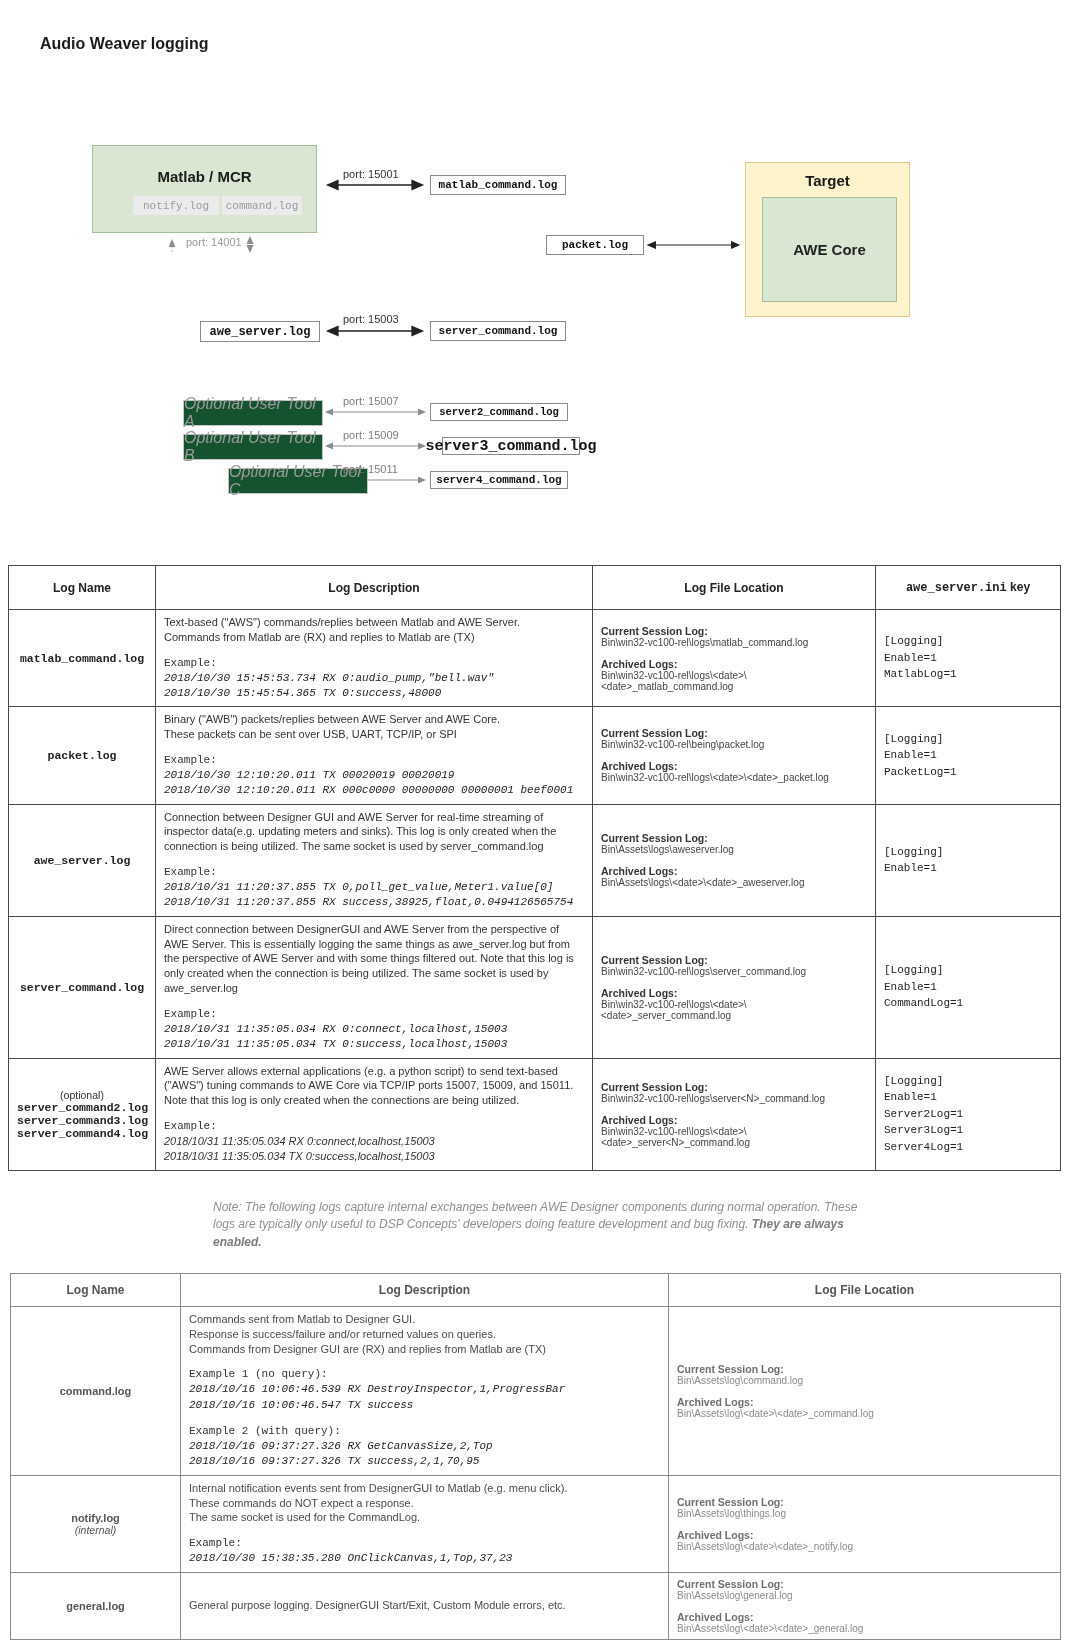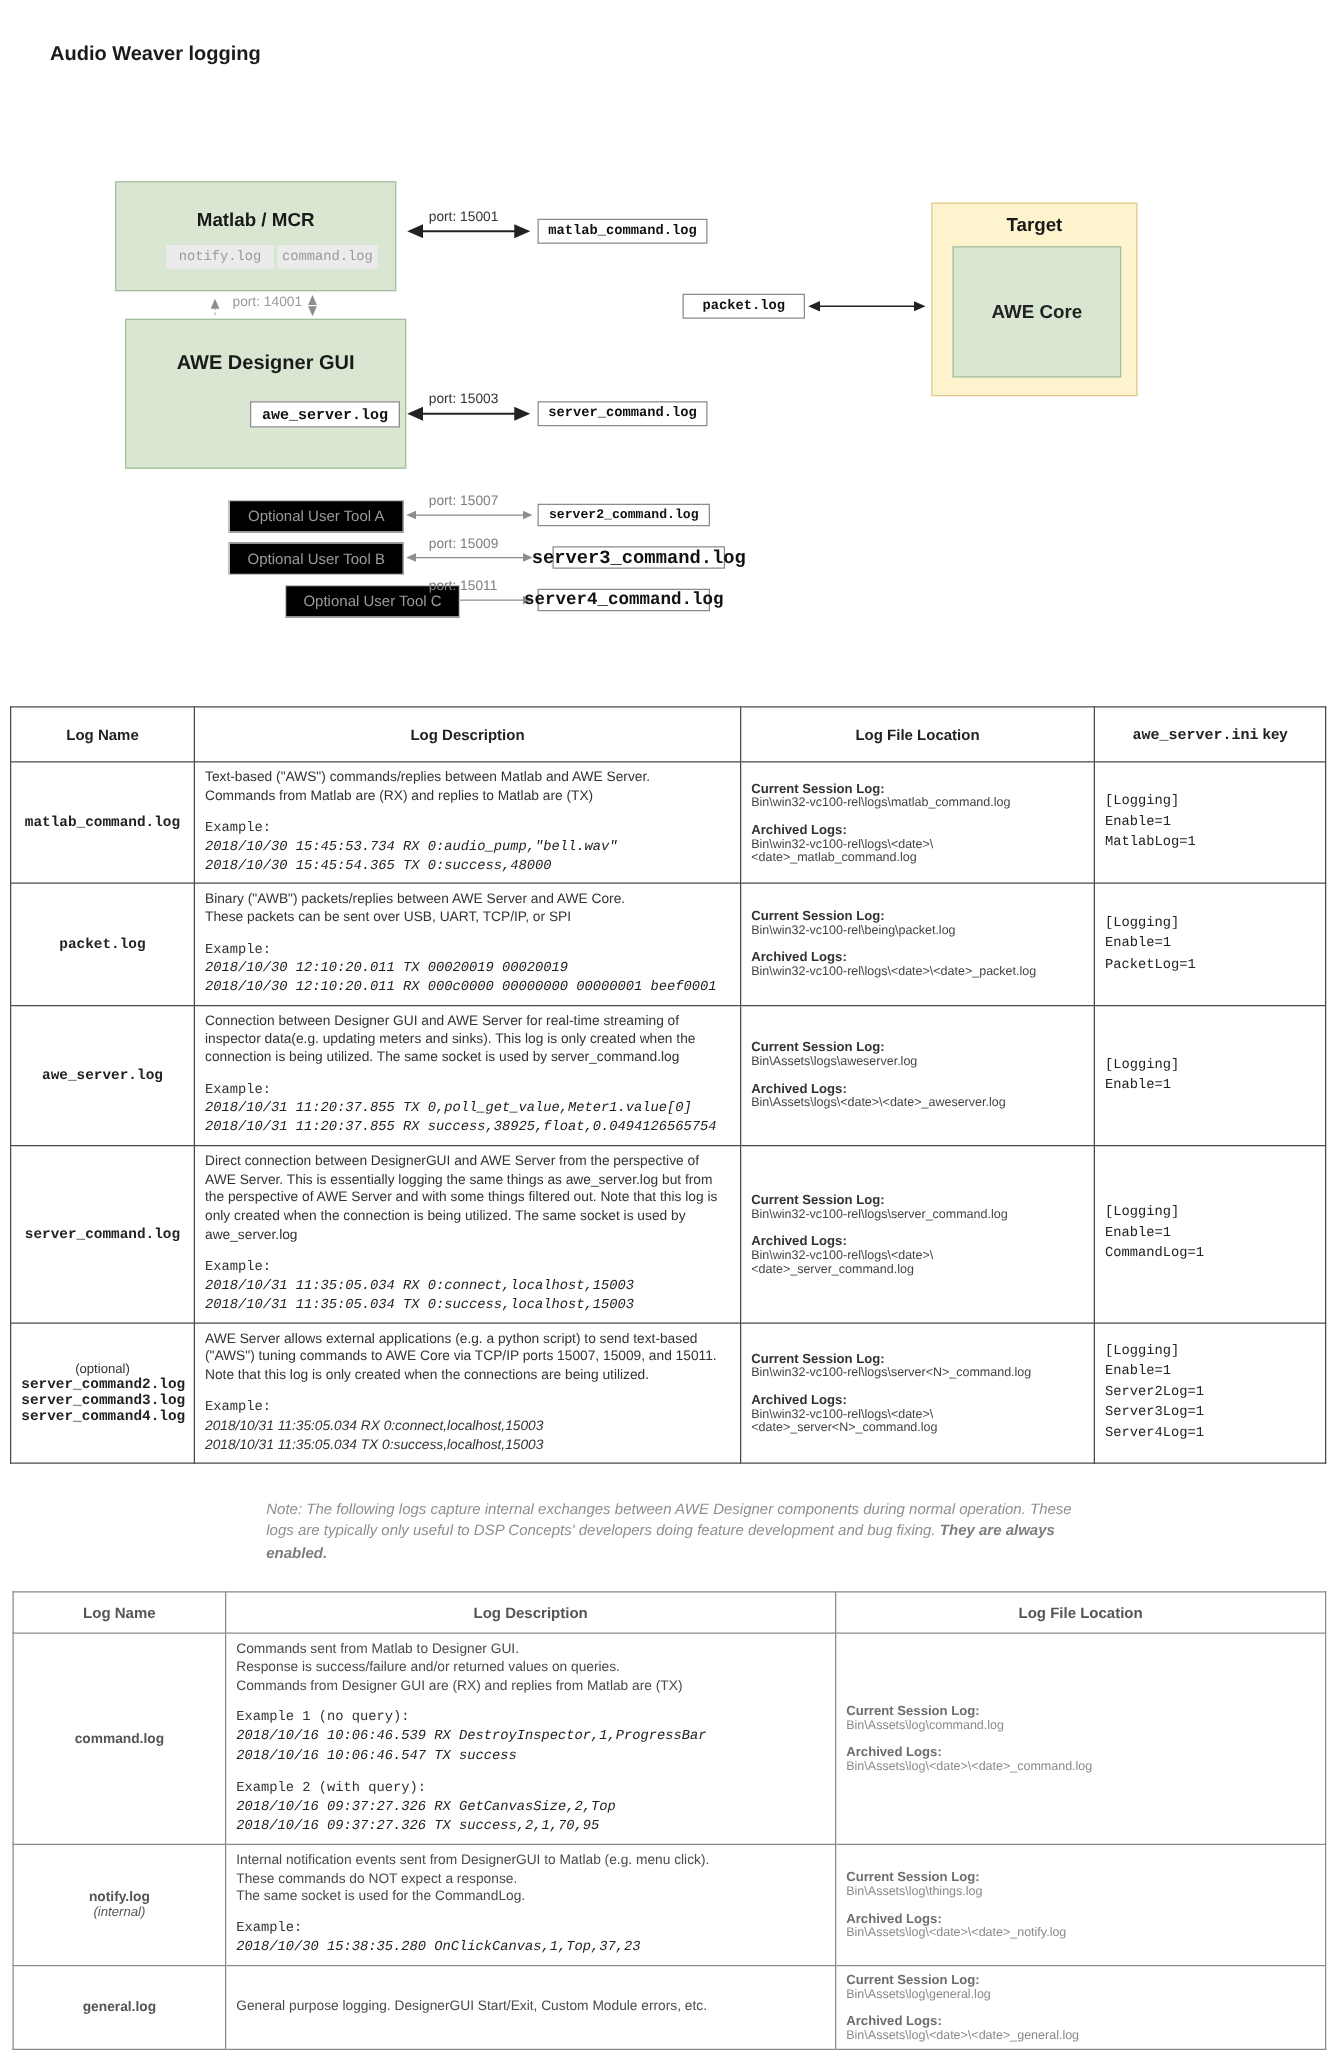--- a/index.html
+++ b/index.html
@@ -15,21 +15,21 @@
   #diagram { position:relative; width:1067px; height:545px; }
   #page-title { position:absolute; left:40px; top:35px; font-size:16px; font-weight:bold; color:#1a1a1a; }
   .gbox { position:absolute; background:#d9e7d2; border:1px solid #a4bd9c; }
   .gbox-title { position:absolute; width:100%; text-align:center; font-weight:bold; font-size:15px; color:#1a1a1a; }
   .ybox { position:absolute; background:#fdf3cd; border:1px solid #dfc98c; }
   .corebox { position:absolute; background:#d9e7d2; border:1px solid #a4bd9c; display:flex; align-items:center; justify-content:center; font-weight:bold; font-size:15px; }
   .logchip { position:absolute; background:#ebebeb; color:#9a9a9a; font-family:"Liberation Mono","DejaVu Sans Mono",monospace;
              font-size:11px; display:flex; align-items:center; justify-content:center; }
   .logbox { position:absolute; background:#fff; border:1px solid #8b8b8b; font-family:"Liberation Mono","DejaVu Sans Mono",monospace;
             font-weight:bold; font-size:11px; display:flex; align-items:center; justify-content:center; color:#111; }
-  .toolbox { position:absolute; background:#000000; border:1px solid #c4c4c4; color:#9b9b9b; font-size:12px;
+  .toolbox { position:absolute; background:#14532d; border:1px solid #c4c4c4; color:#9b9b9b; font-style:italic; font-size:16px;
              display:flex; align-items:center; justify-content:center; }
   .portlbl { position:absolute; font-size:11px; color:#333; }
   .portlbl.grey { color:#9a9a9a; }
   #arrow-layer { position:absolute; left:0; top:0; width:1067px; height:545px; pointer-events:none; }
 
   
   table { border-collapse:collapse; table-layout:fixed; }
   #table1 { margin:20px 0 0 8px; width:1052px; }
   #table1 th, #table1 td { border:1px solid #4a4a4a; }
   #table2 { margin:0 0 0 10px; width:1050px; }
@@ -77,31 +77,28 @@
     <line x1="327" y1="412" x2="424" y2="412" stroke="#8d8d8d" stroke-width="1" marker-start="url(#ag)" marker-end="url(#ag)"></line>
     <line x1="327" y1="446" x2="424" y2="446" stroke="#8d8d8d" stroke-width="1" marker-start="url(#ag)" marker-end="url(#ag)"></line>
     <line x1="327" y1="480" x2="424" y2="480" stroke="#8d8d8d" stroke-width="1" marker-start="url(#ag)" marker-end="url(#ag)"></line>
   </svg>
 
   <div class="logbox" style="left:430px; top:175px; width:136px; height:20px;">matlab_command.log</div>
   <div class="logbox" style="left:546px; top:235px; width:98px; height:20px;">packet.log</div>
   <div class="logbox" style="left:430px; top:321px; width:136px; height:20px;">server_command.log</div>
   <div class="logbox" style="left:430px; top:403px; width:138px; height:18px; font-size:10.5px;">server2_command.log</div>
   <div class="logbox" style="left:442px; top:437px; width:138px; height:18px; font-size:15px;text-align:center;">server3_command.log</div>
-  <div class="logbox" style="left:430px; top:471px; width:138px; height:18px; font-size:14px;">server4_command.log</div>
+  <div class="logbox" style="left:430px; top:471px; width:138px; height:18px; font-size:11px;">server4_command.log</div>
 
   <div class="gbox" style="left:92px; top:145px; width:225px; height:88px;">
     <div class="gbox-title" style="top:22px;">Matlab / MCR</div>
   </div>
   <div class="logchip" style="left:133px; top:196px; width:86px; height:19px;">notify.log</div>
   <div class="logchip" style="left:222px; top:196px; width:80px; height:19px;">command.log</div>
 
-  <div class="gbox" style="left:100px; top:255px; width:225px; height:120px;">
-    <div class="gbox-title" style="top:26px; font-size:16px;">AWE Designer GUI</div>
-  </div>
   <div class="logbox" style="left:200px; top:321px; width:120px; height:21px; font-size:12px;">awe_server.log</div>
 
   <div class="ybox" style="left:745px; top:162px; width:165px; height:155px;">
     <div class="gbox-title" style="top:9px;">Target</div>
   </div>
   <div class="corebox" style="left:762px; top:197px; width:135px; height:105px;">AWE Core</div>
 
   <div class="toolbox" style="left:183px; top:400px; width:140px; height:26px;">Optional User Tool A</div>
   <div class="toolbox" style="left:183px; top:434px; width:140px; height:26px;">Optional User Tool B</div>
   <div class="toolbox" style="left:183px; top:468px; width:140px; height:26px;margin-left:45px;">Optional User Tool C</div>

